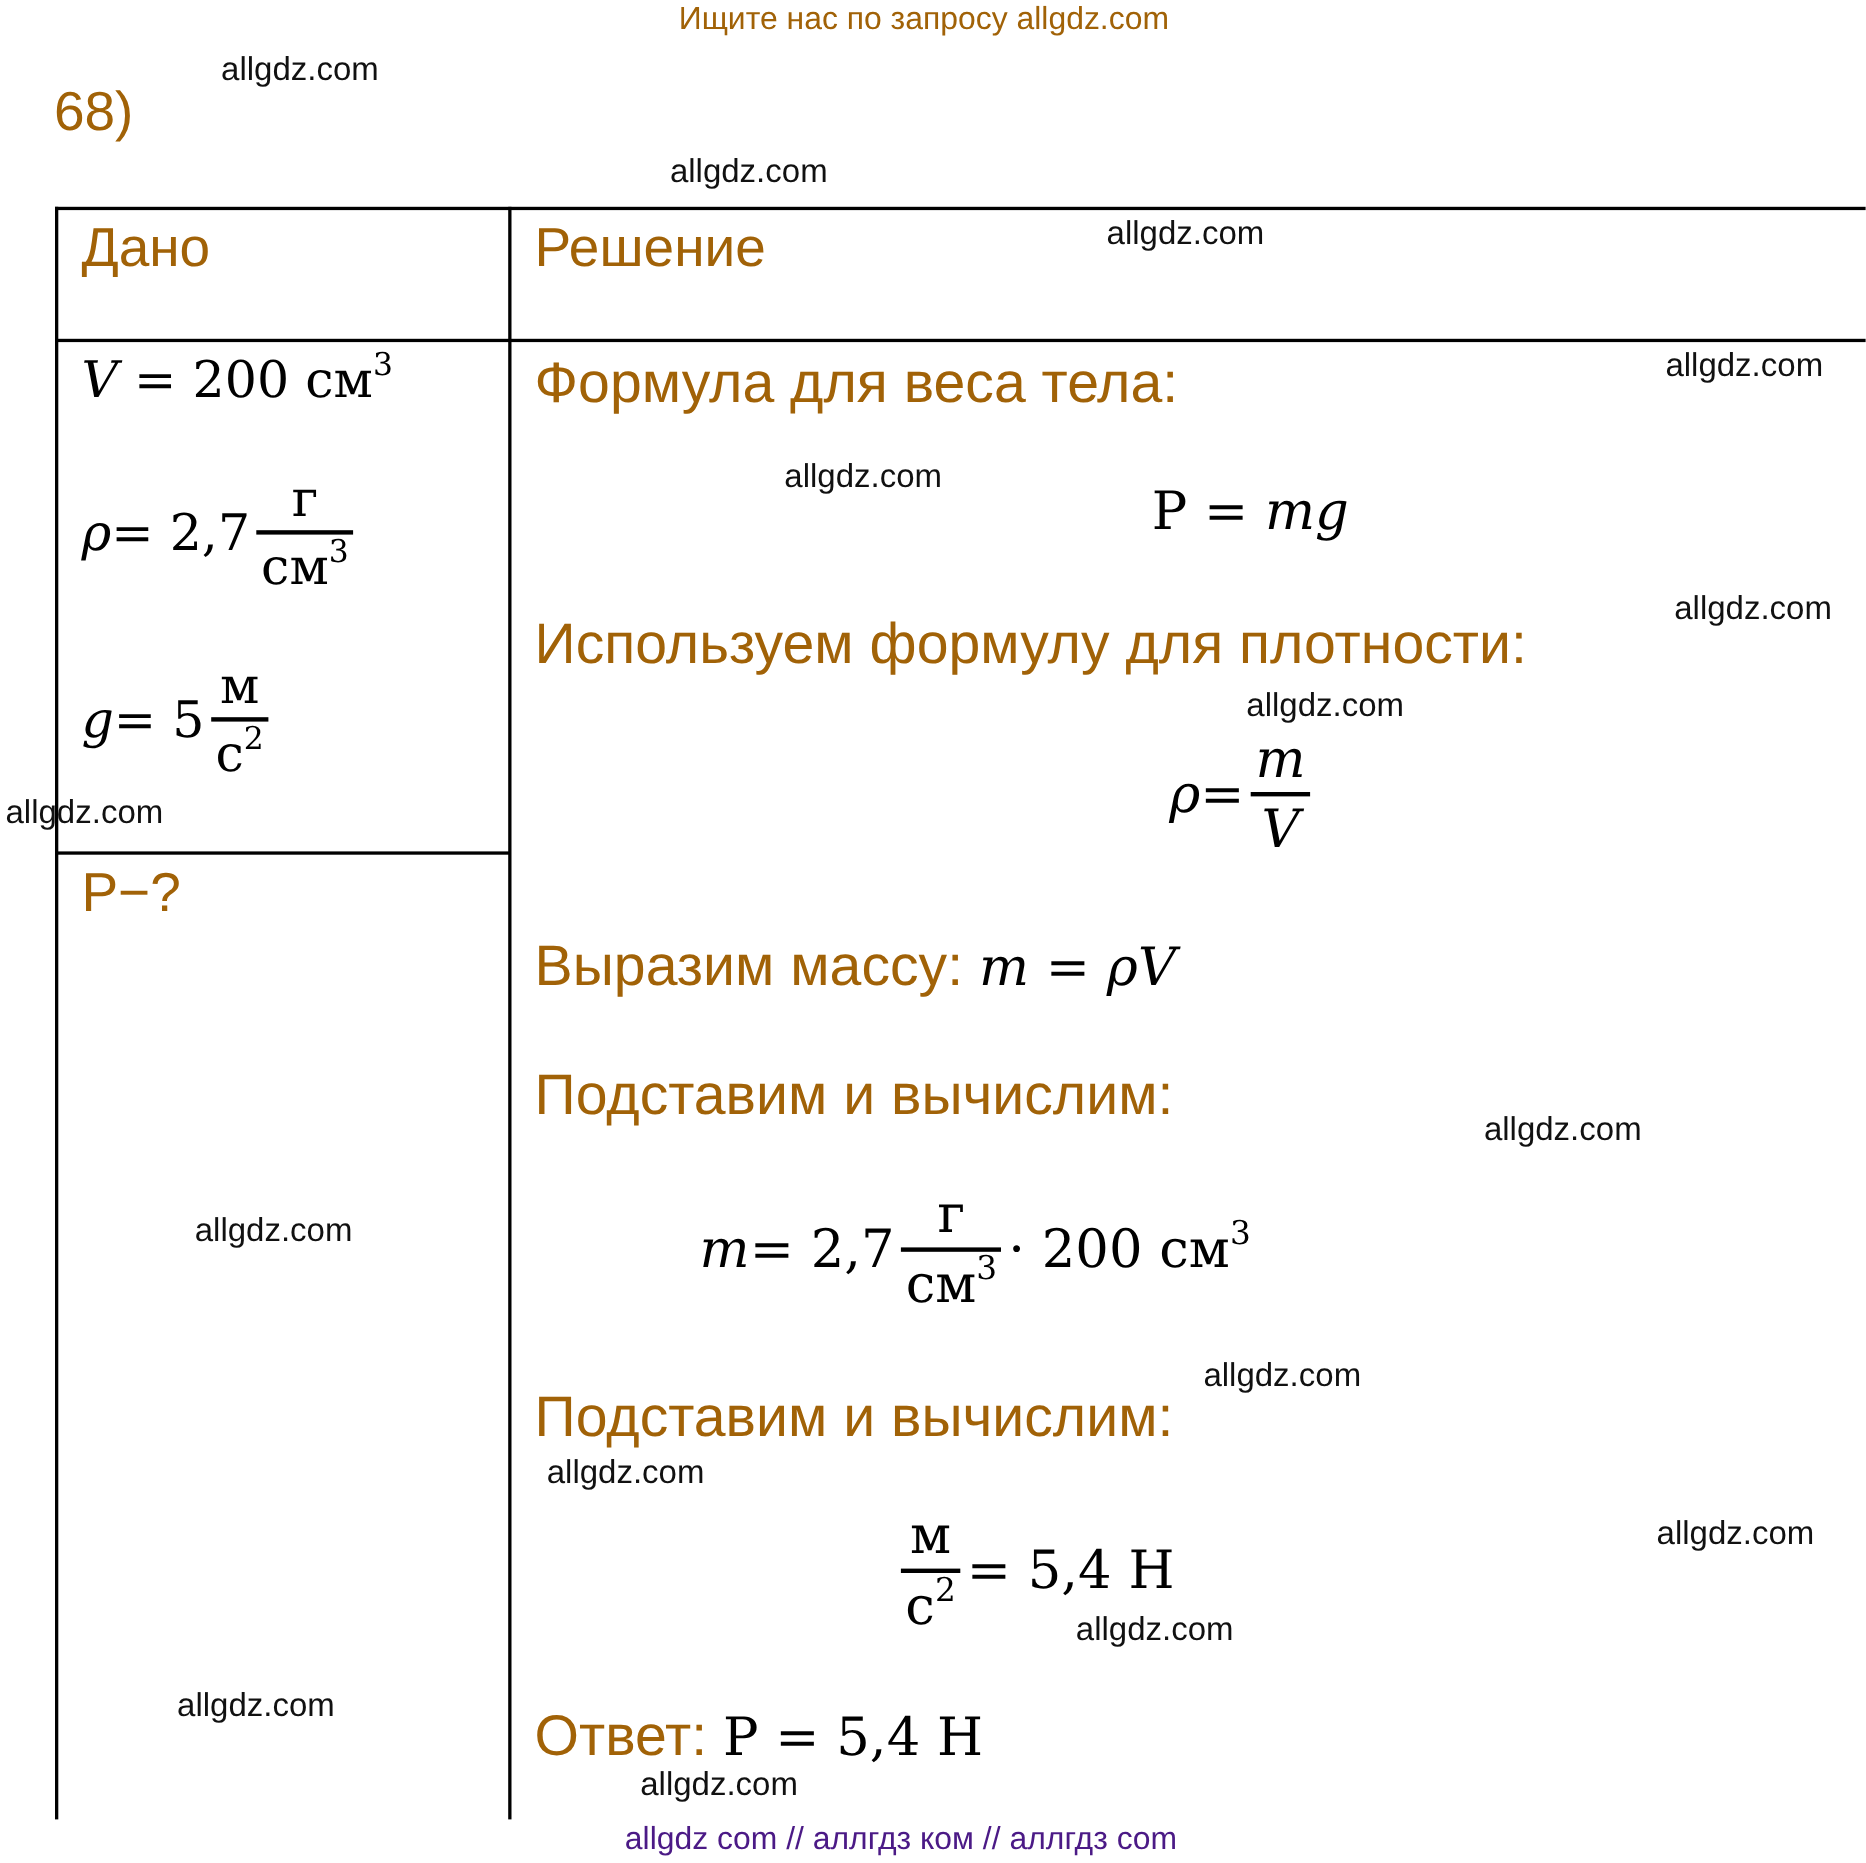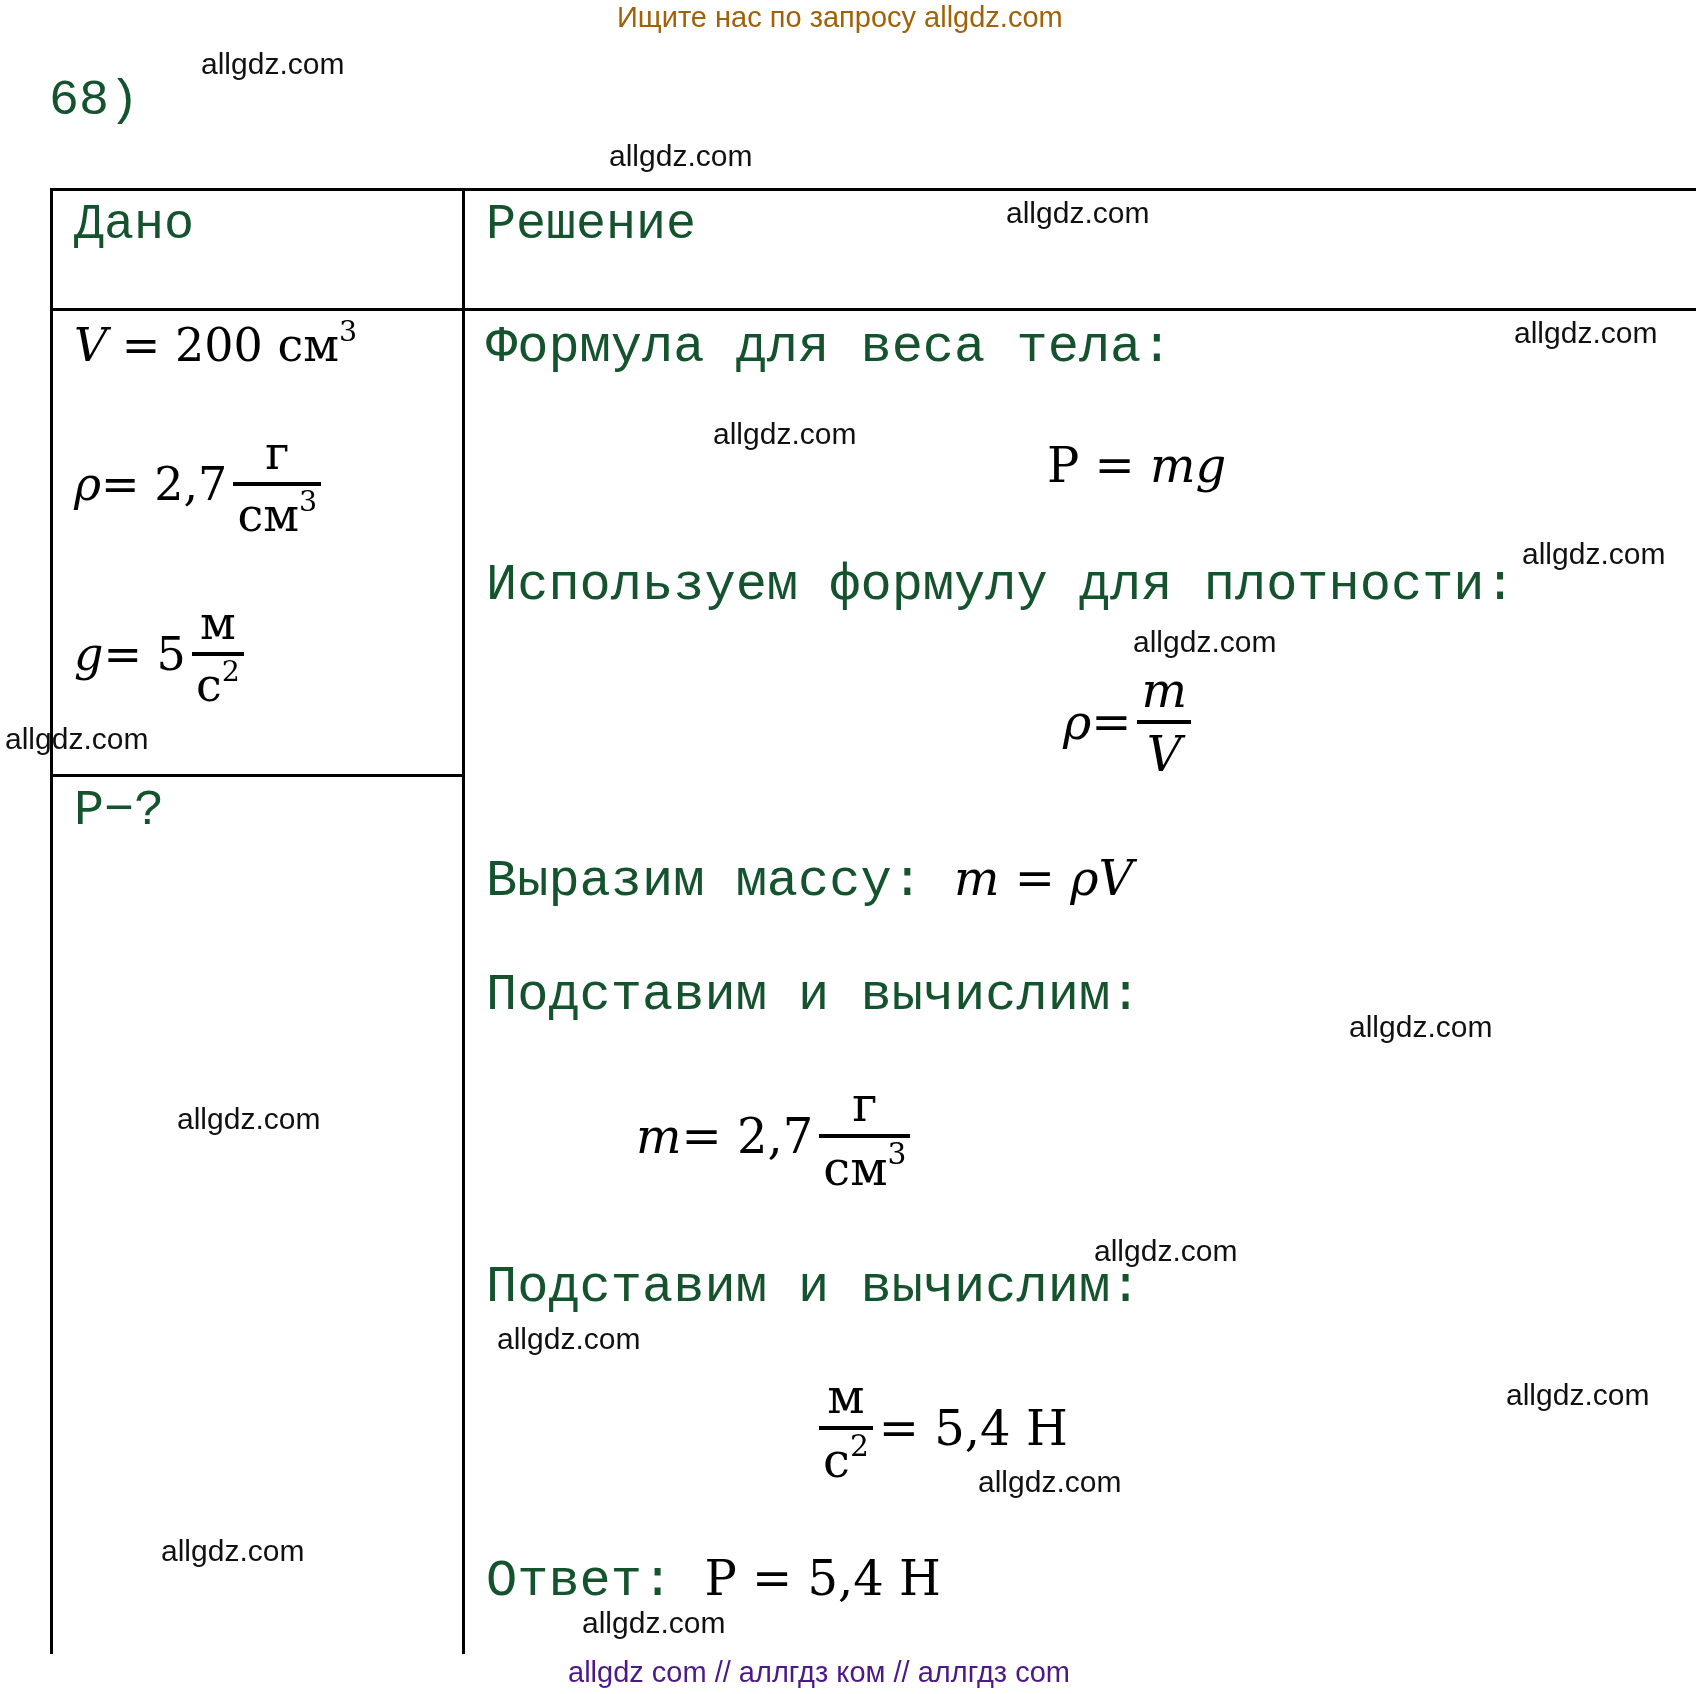--- a/index.html
+++ b/index.html
@@ -1,18 +1,18 @@
 <!DOCTYPE html>
 <html><head>
 <meta charset="utf-8">
 <style>
   html, body { margin:0; padding:0; background:#ffffff; }
   body { width:1696px; height:1694px; position:relative; overflow:hidden; }
   .abs { position:absolute; white-space:nowrap; }
-  .serif { font-family:Liberation Mono, monospace; color:#14532d; }
+  .serif { font-family:Liberation Sans, sans-serif; color:#a16207; }
   .math { font-family:"DejaVu Serif", "Liberation Serif", serif; color:#000; }
   .it { font-style:italic; }
   .wm { font-family:"Liberation Sans", "DejaVu Sans", sans-serif; font-size:30px; color:#111; }
   .top-banner { font-family:"Liberation Sans", sans-serif; font-size:29px; color:#a16207; }
   .bottom-banner { font-family:"Liberation Sans", sans-serif; font-size:29px; color:#4b1a86; }
   .line { position:absolute; background:#000; }
   .frac { display:inline-flex; flex-direction:column; align-items:center; vertical-align:middle; margin:0 6px; }
   .frac .num, .frac .den { line-height:1; padding:0 4px; }
   .frac .bar { height:4px; background:#000; align-self:stretch; margin:6px 0; }
   sup { font-size:0.62em; vertical-align:0.7em; line-height:0; }
@@ -85,20 +85,21 @@
 <div class="abs serif" style="left:486px; top:966px; font-size:52px;">Подставим и вычислим:</div>
 
 <div class="abs math eq" style="left:636px; top:1080px; font-size:48px;">
   <span class="it">m</span>
     <span> = 2,7</span>
   <span class="frac">
     <span class="num">г</span>
     <span class="bar"></span>
     <span class="den"><span>см</span><sup>3</sup></span>
   </span>
+  <span><span> · 200 см</span><sup>3</sup></span>
 </div>
 
 <div class="abs serif" style="left:486px; top:1258px; font-size:52px;">Подставим и вычислим:</div>
 
 <div class="abs math eq" style="left:813px; top:1372px; font-size:48px;">
   <span class="frac">
     <span class="num">м</span>
     <span class="bar"></span>
     <span class="den"><span>с</span><sup>2</sup></span>
   </span>

